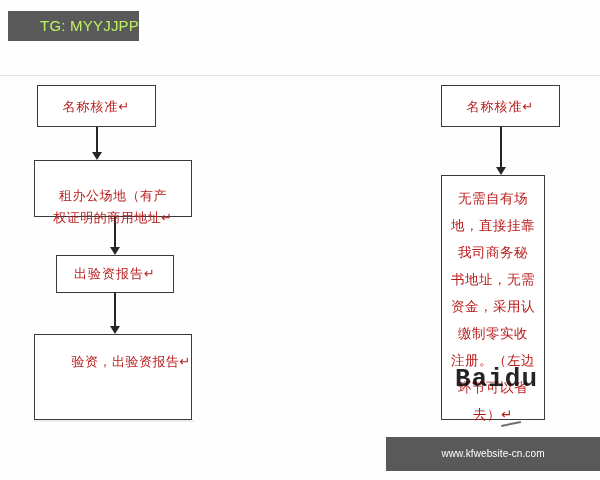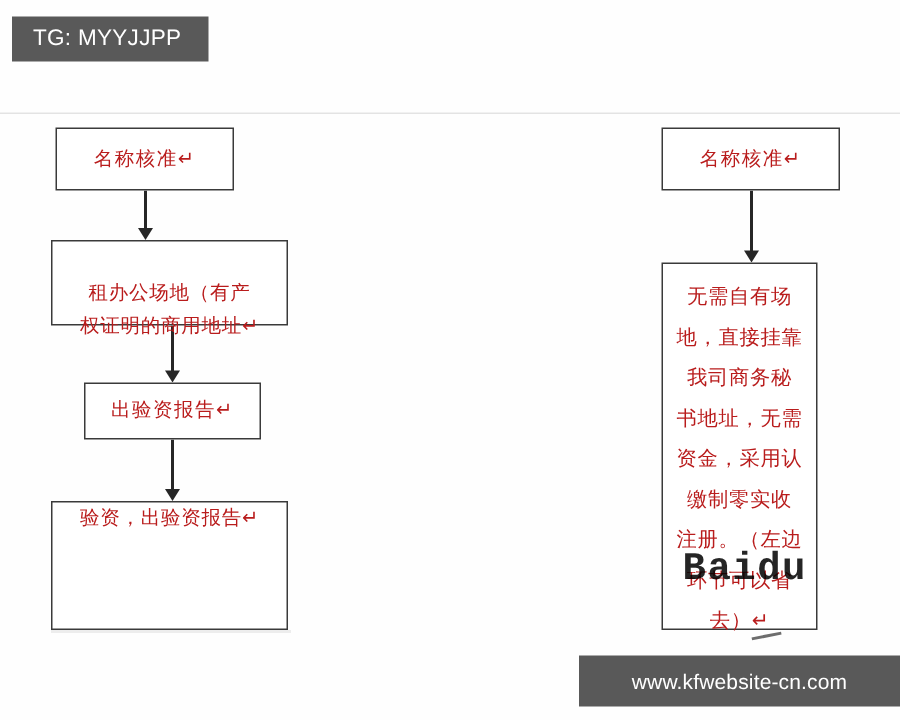--- a/index.html
+++ b/index.html
@@ -17,37 +17,38 @@
   }
 
   
   .tg-badge {
     position: absolute;
     left: 8px;
     top: 11px;
     width: 131px;
     height: 30px;
     background: #595959;
-    color: #ffffff;
+    color: #bef264;
     font-size: 15px;
     line-height: 30px;
     padding-left: 14px;
     box-sizing: border-box;
     letter-spacing: 0.2px;
     font-family: "Liberation Sans", sans-serif;
+    text-align: right;
   }
   .site-badge {
     position: absolute;
     left: 386px;
     top: 437px;
     width: 214px;
     height: 34px;
     background: #595959;
     color: #ffffff;
-    font-size: 14px;
+    font-size: 10px;
     line-height: 34px;
     text-align: center;
     box-sizing: border-box;
     letter-spacing: 0.1px;
     font-family: "Liberation Sans", sans-serif;
   }
 
   
   .divider {
     position: absolute;
@@ -85,21 +86,21 @@
   
   #box-l1 { left: 37px;  top: 85px;  width: 119px; height: 42px; }
   #box-l1 .txt { font-size: 13px; line-height: 42px; letter-spacing: 1px; }
 
   #box-l2 { left: 34px;  top: 160px; width: 158px; height: 57px; padding-top: 24px; }
   #box-l2 .txt { font-size: 13px; line-height: 22px; letter-spacing: 0.5px; }
 
   #box-l3 { left: 56px;  top: 255px; width: 118px; height: 38px; }
   #box-l3 .txt { font-size: 13px; line-height: 36px; letter-spacing: 1px; }
 
-  #box-l4 { left: 34px;  top: 334px; width: 158px; height: 86px; padding-top: 0; }
+  #box-l4 { left: 34px;  top: 334px; width: 158px; height: 86px; padding-top: 16px; text-align: right; }
   #box-l4 .txt { font-size: 13px; line-height: 22px; letter-spacing: 0.5px; }
 
   
   #box-r1 { left: 441px; top: 85px;  width: 119px; height: 42px; }
   #box-r1 .txt { font-size: 13px; line-height: 42px; letter-spacing: 1px; }
 
   #box-r2 { left: 441px; top: 175px; width: 104px; height: 245px; padding-top: 9px; }
   #box-r2 .txt { font-size: 13.5px; line-height: 27px; letter-spacing: 0.5px; }
 
   

